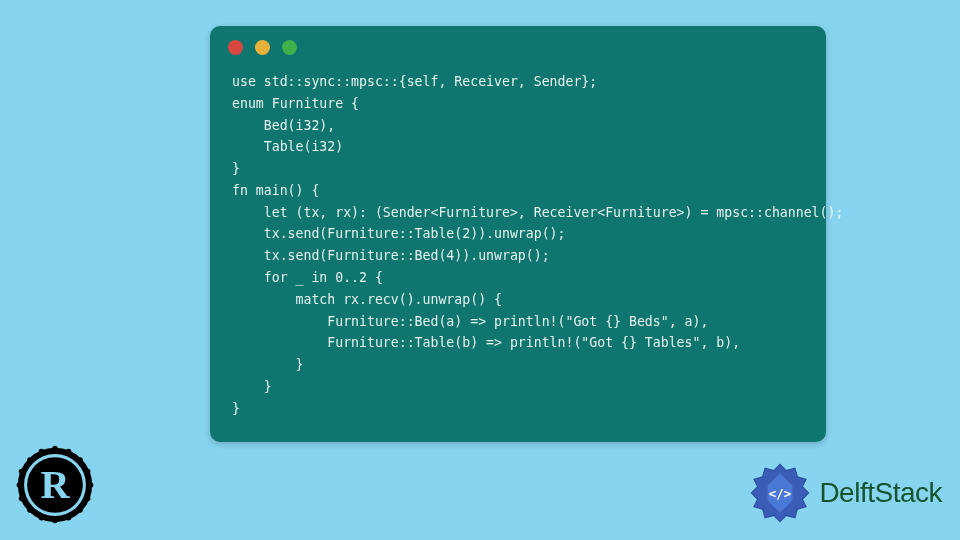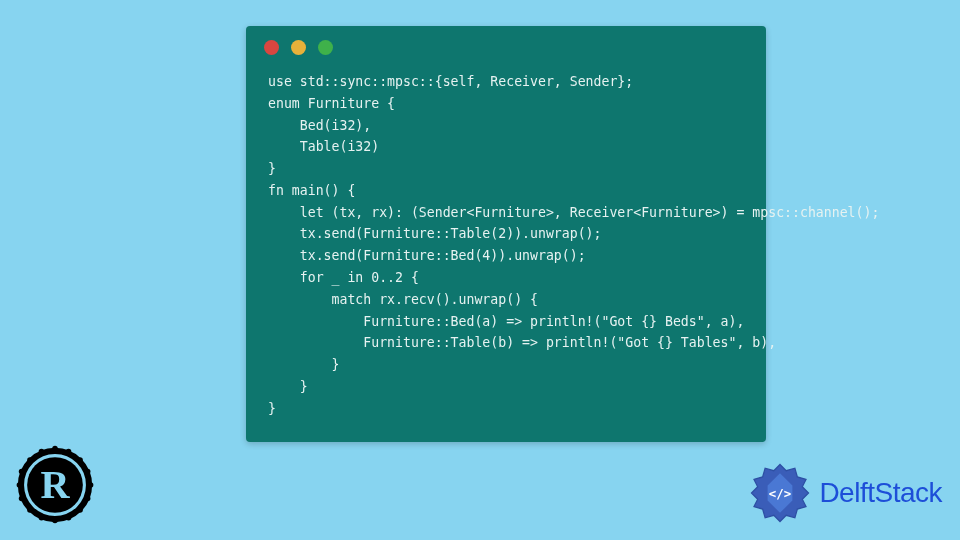--- a/index.html
+++ b/index.html
@@ -8,25 +8,24 @@
       height: 540px;
       background: #87d4f0;
       font-family: -apple-system, BlinkMacSystemFont, "Segoe UI", Arial, sans-serif;
       position: relative;
       overflow: hidden;
     }
     .code-window {
       position: absolute;
       left: 210px;
       top: 26px;
-      width: 520px;
+      width: 616px;
       background: #0e766e;
-      border-radius: 4px;
+      border-radius: 10px;
       box-shadow: 0 2px 6px rgba(0,0,0,0.2);
-      margin-left: 36px;
     }
     .traffic-lights {
       display: flex;
       gap: 12px;
       padding: 14px 18px 6px 18px;
     }
     .dot {
       width: 15px;
       height: 15px;
       border-radius: 50%;
@@ -53,21 +52,21 @@
       position: absolute;
       right: 18px;
       bottom: 16px;
       display: flex;
       align-items: center;
       gap: 8px;
     }
     .delft-text {
       font-size: 28px;
       font-weight: 400;
-      color: #1d4ed8;
+      color: #14532d;
       letter-spacing: -0.5px;
     }
     .delft-icon {
       width: 62px;
       height: 62px;
     }
   </style>
 </head>
 <body>
 

